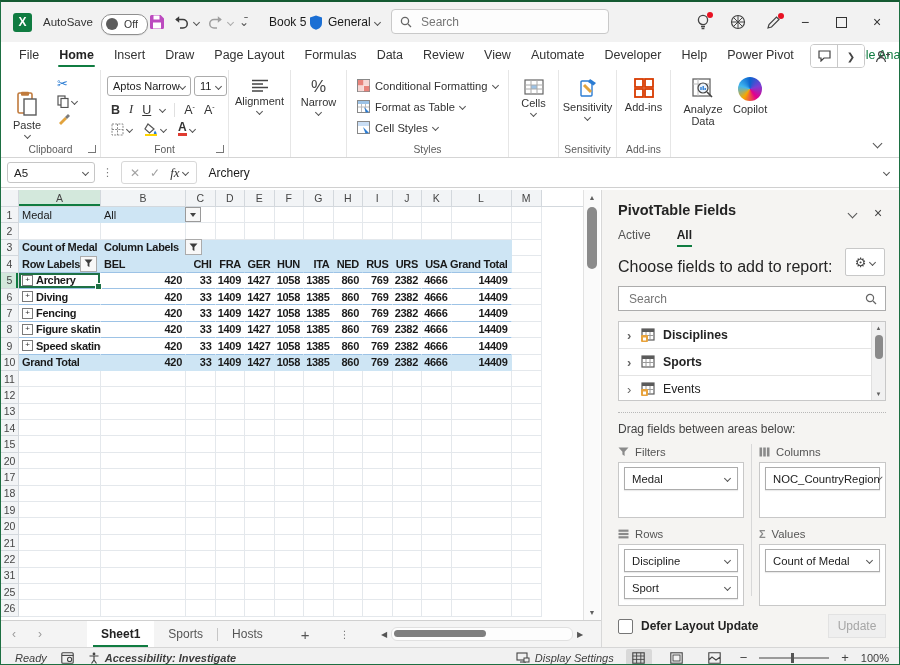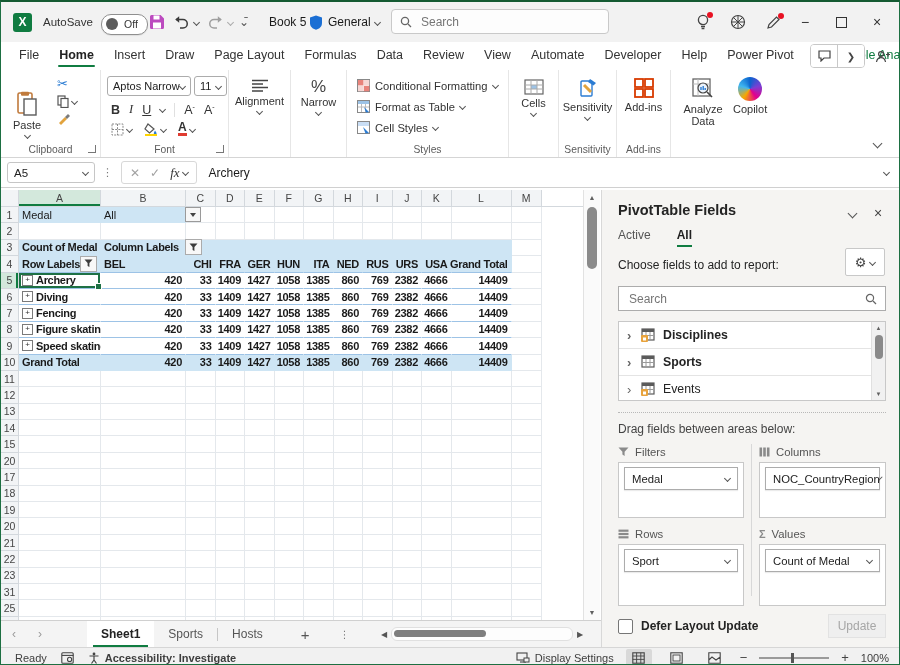--- a/index.html
+++ b/index.html
@@ -99,36 +99,36 @@
   .stab.active::after{content:'';position:absolute;left:6px;right:6px;bottom:0;height:2.5px;background:#107C41;}
   .stabsep{width:1px;height:13px;background:#C6C6C6;}
   .addsheet{margin-left:24px;font-size:15px;color:#555;}
   .sdots{margin-left:30px;color:#777;letter-spacing:1px;font-size:10px;}
   .hscroll{position:absolute;left:376px;top:5px;width:210px;height:16px;display:flex;align-items:center;}
   .hsar{font-size:8px;color:#555;width:14px;text-align:center;}
   .hstrack{flex:1;height:12px;background:#FDFDFD;border:1px solid #E0E0E0;border-radius:6px;position:relative;}
   .hsthumb{position:absolute;left:2px;top:1.5px;width:92px;height:7px;background:#7E7E7E;border-radius:4px;}
   
   .statusbar{position:absolute;left:0;top:645px;width:100%;height:20px;background:#F1F1F1;border-top:1px solid #D6D6D6;display:flex;align-items:center;font-size:11px;color:#3d3d3d;box-sizing:border-box;}
-  .sb-item{display:flex;align-items:center;gap:5px;margin-left:14px;}
+  .sb-item{display:flex;align-items:center;gap:5px;margin-left:14px;font-style:italic;}
   .sb-right{margin-left:auto;display:flex;align-items:center;gap:12px;margin-right:10px;}
   .viewbtn{width:26px;height:18px;display:flex;align-items:center;justify-content:center;border-radius:2px;}
   .viewbtn.sel{background:#D9D9D9;}
   .zoomtrack{width:70px;height:2px;background:#9a9a9a;position:relative;}
   .zoomknob{position:absolute;left:32px;top:-4px;width:3px;height:10px;background:#555;}
   
   .pane{position:absolute;left:600px;top:188px;width:300px;height:457px;background:#F5F4F2;border-left:1px solid #D8D8D8;box-sizing:border-box;}
   .pane-title{position:absolute;left:16px;top:12px;font-size:14.5px;font-weight:700;color:#242424;}
   .pane-ctl{position:absolute;top:14px;display:flex;align-items:center;justify-content:center;width:18px;height:18px;color:#444;}
   .pv-collapse{right:40px;} .pv-close{right:14px;font-size:14px;}
   .pane-tabs{position:absolute;left:16px;top:38px;display:flex;gap:26px;font-size:12px;color:#555;}
   .ptab{padding-bottom:5px;position:relative;}
   .ptab.active{font-weight:700;color:#222;}
   .ptab.active::after{content:'';position:absolute;left:0;right:0;bottom:0;height:2.5px;background:#107C41;}
-  .choose{position:absolute;left:16px;top:68px;font-size:12px;color:#242424;}
+  .choose{position:absolute;left:16px;top:68px;font-size:16px;color:#242424;}
   .gearbtn{position:absolute;right:16px;top:58px;width:38px;height:26px;background:#fff;border:1px solid #C8C8C8;border-radius:2px;display:flex;align-items:center;justify-content:center;gap:4px;font-size:13px;color:#444;}
   .psearch{position:absolute;left:16px;top:96px;width:268px;height:25px;background:#fff;border:1px solid #ACACAC;display:flex;align-items:center;padding:0 8px;box-sizing:border-box;}
   .psearch input{border:none;outline:none;flex:1;font-size:12px;color:#444;font-family:inherit;background:transparent;}
   .fieldsbox{position:absolute;left:16px;top:131px;width:268px;height:80px;background:#fff;border:1px solid #C8C8C8;box-sizing:border-box;overflow:hidden;}
   .fitem{display:flex;align-items:center;gap:6px;height:26px;padding:0 8px;border-bottom:1px solid #E4E4E4;font-size:12.3px;color:#242424;}
   .fitem .fexp{color:#666;font-size:13px;width:8px;}
   .fitem.bold{font-weight:700;}
   .fscroll{position:absolute;right:0;top:0;width:14px;height:78px;background:#F1F1F1;border-left:1px solid #E0E0E0;box-sizing:border-box;}
   .fscroll .varr{height:12px;font-size:6px;}
   .fsthumb{position:absolute;left:2.5px;top:13px;width:8px;height:24px;background:#8A8A8A;border-radius:4px;}
@@ -862,37 +862,20 @@
         <div class="gcell gc" style="width:29.5px"></div>
         <div class="gcell gc" style="width:29.5px"></div>
         <div class="gcell gc" style="width:29.5px"></div>
         <div class="gcell gc" style="width:29.5px"></div>
         <div class="gcell gc" style="width:60px"></div>
         <div class="gcell gc" style="width:30px"></div>
         <div class="gcell spacer"></div>
       </div>
       <div class="grow">
         <div class="gcell rh" style="width:18px">22</div>
-        <div class="gcell gc" style="width:82px"></div>
-        <div class="gcell gc" style="width:85px"></div>
-        <div class="gcell gc" style="width:29.5px"></div>
-        <div class="gcell gc" style="width:29.5px"></div>
-        <div class="gcell gc" style="width:29.5px"></div>
-        <div class="gcell gc" style="width:29.5px"></div>
-        <div class="gcell gc" style="width:29.5px"></div>
-        <div class="gcell gc" style="width:29.5px"></div>
-        <div class="gcell gc" style="width:29.5px"></div>
-        <div class="gcell gc" style="width:29.5px"></div>
-        <div class="gcell gc" style="width:29.5px"></div>
-        <div class="gcell gc" style="width:60px"></div>
-        <div class="gcell gc" style="width:30px"></div>
-        <div class="gcell spacer"></div>
-      </div>
-      <div class="grow">
-        <div class="gcell rh" style="width:18px">23</div>
         <div class="gcell gc" style="width:82px"></div>
         <div class="gcell gc" style="width:85px"></div>
         <div class="gcell gc" style="width:29.5px"></div>
         <div class="gcell gc" style="width:29.5px"></div>
         <div class="gcell gc" style="width:29.5px"></div>
         <div class="gcell gc" style="width:29.5px"></div>
         <div class="gcell gc" style="width:29.5px"></div>
         <div class="gcell gc" style="width:29.5px"></div>
         <div class="gcell gc" style="width:29.5px"></div>
         <div class="gcell gc" style="width:29.5px"></div>
@@ -1132,20 +1115,24 @@
       <div class="arealbl" style="position:absolute;left:0;top:82px">
         <svg width="11" height="10" viewBox="0 0 11 10">
             <rect x="0.5" y="0.6" width="10" height="2.2" fill="#8a8a8a"></rect>
             <rect x="0.5" y="3.9" width="10" height="2.2" fill="#8a8a8a"></rect>
             <rect x="0.5" y="7.2" width="10" height="2.2" fill="#8a8a8a"></rect>
           </svg>
         <span>Rows</span>
       </div>
       <div class="areabox" style="left:0;top:100px;width:126px;height:62px" id="area-rows">
           <div class="pill">
+            <span>Discipline</span>
+            <span class="cvs"></span>
+          </div>
+          <div class="pill">
             <span>Sport</span>
             <span class="cvs"></span>
           </div>
         </div>
       <div class="arealbl" style="position:absolute;left:141px;top:82px">
         <span style="font-size:11px;color:#8a8a8a;font-weight:700">Σ</span>
         <span>Values</span>
       </div>
       <div class="areabox" style="left:141px;top:100px;width:127px;height:62px" id="area-values">
           <div class="pill">

